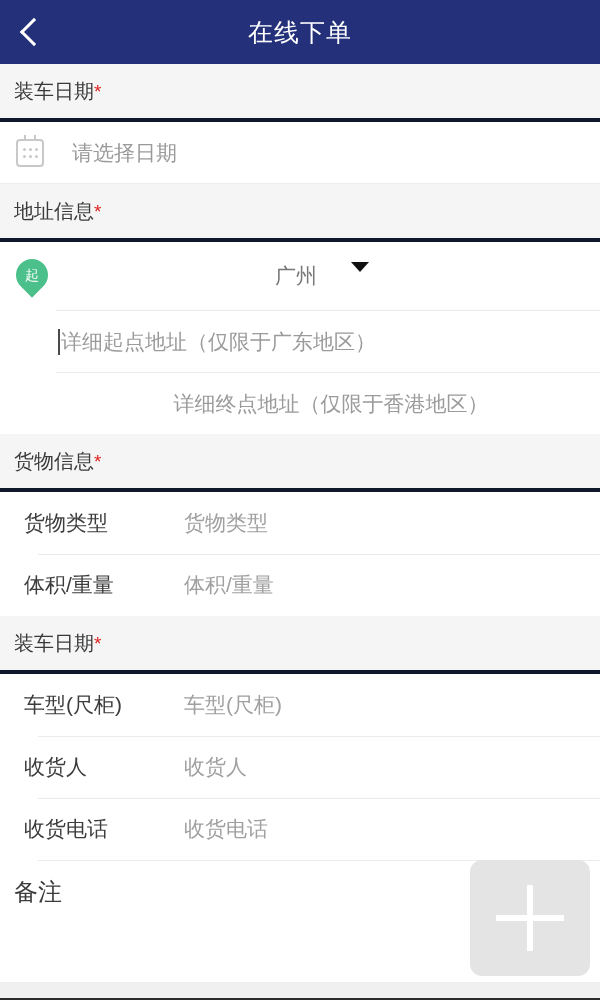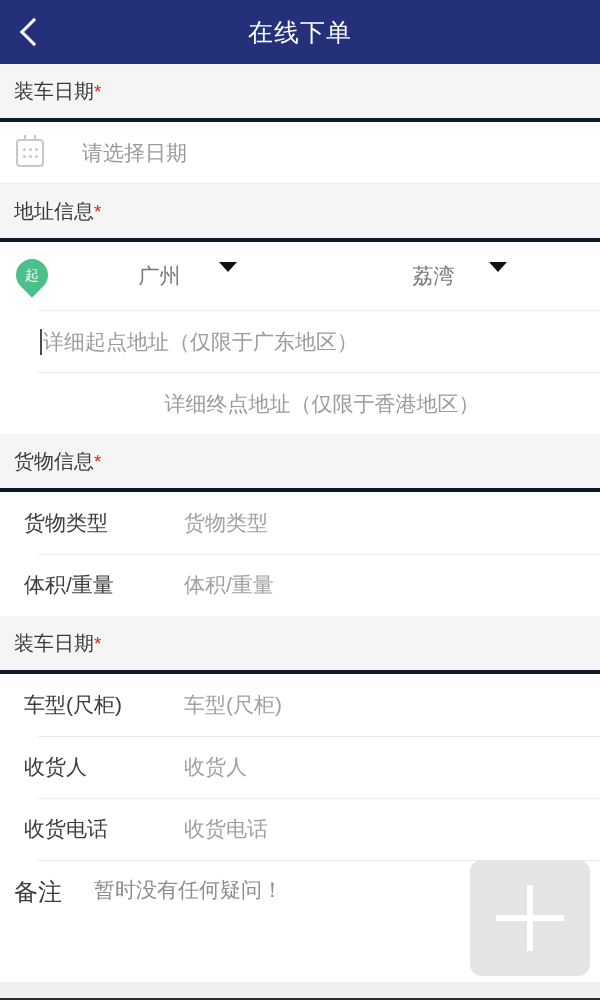--- a/index.html
+++ b/index.html
@@ -70,21 +70,20 @@
 
   
   .date-row {
     height: 62px;
     display: flex;
     align-items: center;
     padding: 0 16px;
     background: #ffffff;
     border-bottom: 1px solid #ededed;
     cursor: pointer;
-    gap: 10px;
   }
   .cal-icon {
     width: 28px; height: 28px;
     border: 2px solid #c8c8c8;
     border-radius: 4px;
     position: relative;
     flex: 0 0 auto;
     margin-right: 4px;
   }
   .cal-icon::before, .cal-icon::after {
@@ -166,21 +165,21 @@
     border-right: 9px solid transparent;
     border-top: 10px solid #111111;
     margin-left: 38px;
   }
   .sel:last-child .caret { margin-left: 34px; margin-right: 6px; }
 
   .addr-input {
     height: 62px;
     display: flex;
     align-items: center;
-    margin-left: 38px;
+    margin-left: 56px;
     border-top: 1px solid #ebebeb;
     padding-left: 2px;
     background: #ffffff;
     cursor: text;
   }
   .caret-bar {
     width: 2px;
     height: 26px;
     background: #4a4a4a;
     margin-right: 1px;
@@ -326,24 +325,20 @@
       <span class="pin">
         <span class="pin-body">
           <span class="pin-label">起</span>
         </span>
       </span>
       <div class="selects">
         <div class="sel">
           <span class="sel-text">广州</span>
           <span class="caret"></span>
         </div>
-        <div class="sel">
-          <span class="sel-text">荔湾</span>
-          <span class="caret"></span>
-        </div>
       </div>
     </div>
 
     <div class="addr-input">
       <span class="caret-bar"></span>
       <span class="addr-ph">详细起点地址（仅限于广东地区）</span>
     </div>
 
     <div class="addr-input second">
       <span class="addr-ph">详细终点地址（仅限于香港地区）</span>
@@ -378,21 +373,20 @@
       <span class="row-label">收货人</span>
       <span class="row-value">收货人</span>
     </div>
     <div class="form-row">
       <span class="row-label">收货电话</span>
       <span class="row-value">收货电话</span>
     </div>
 
     <div class="remark-row">
       <span class="remark-label">备注</span>
-      <span class="remark-text">暂时没有任何疑问！</span>
     </div>
   </div>
 
   <div class="spacer"></div>
 
   <div class="fab"></div>
 
   <div class="bottom-strip"></div>
   <div class="bottom-line"></div>
 </div>

